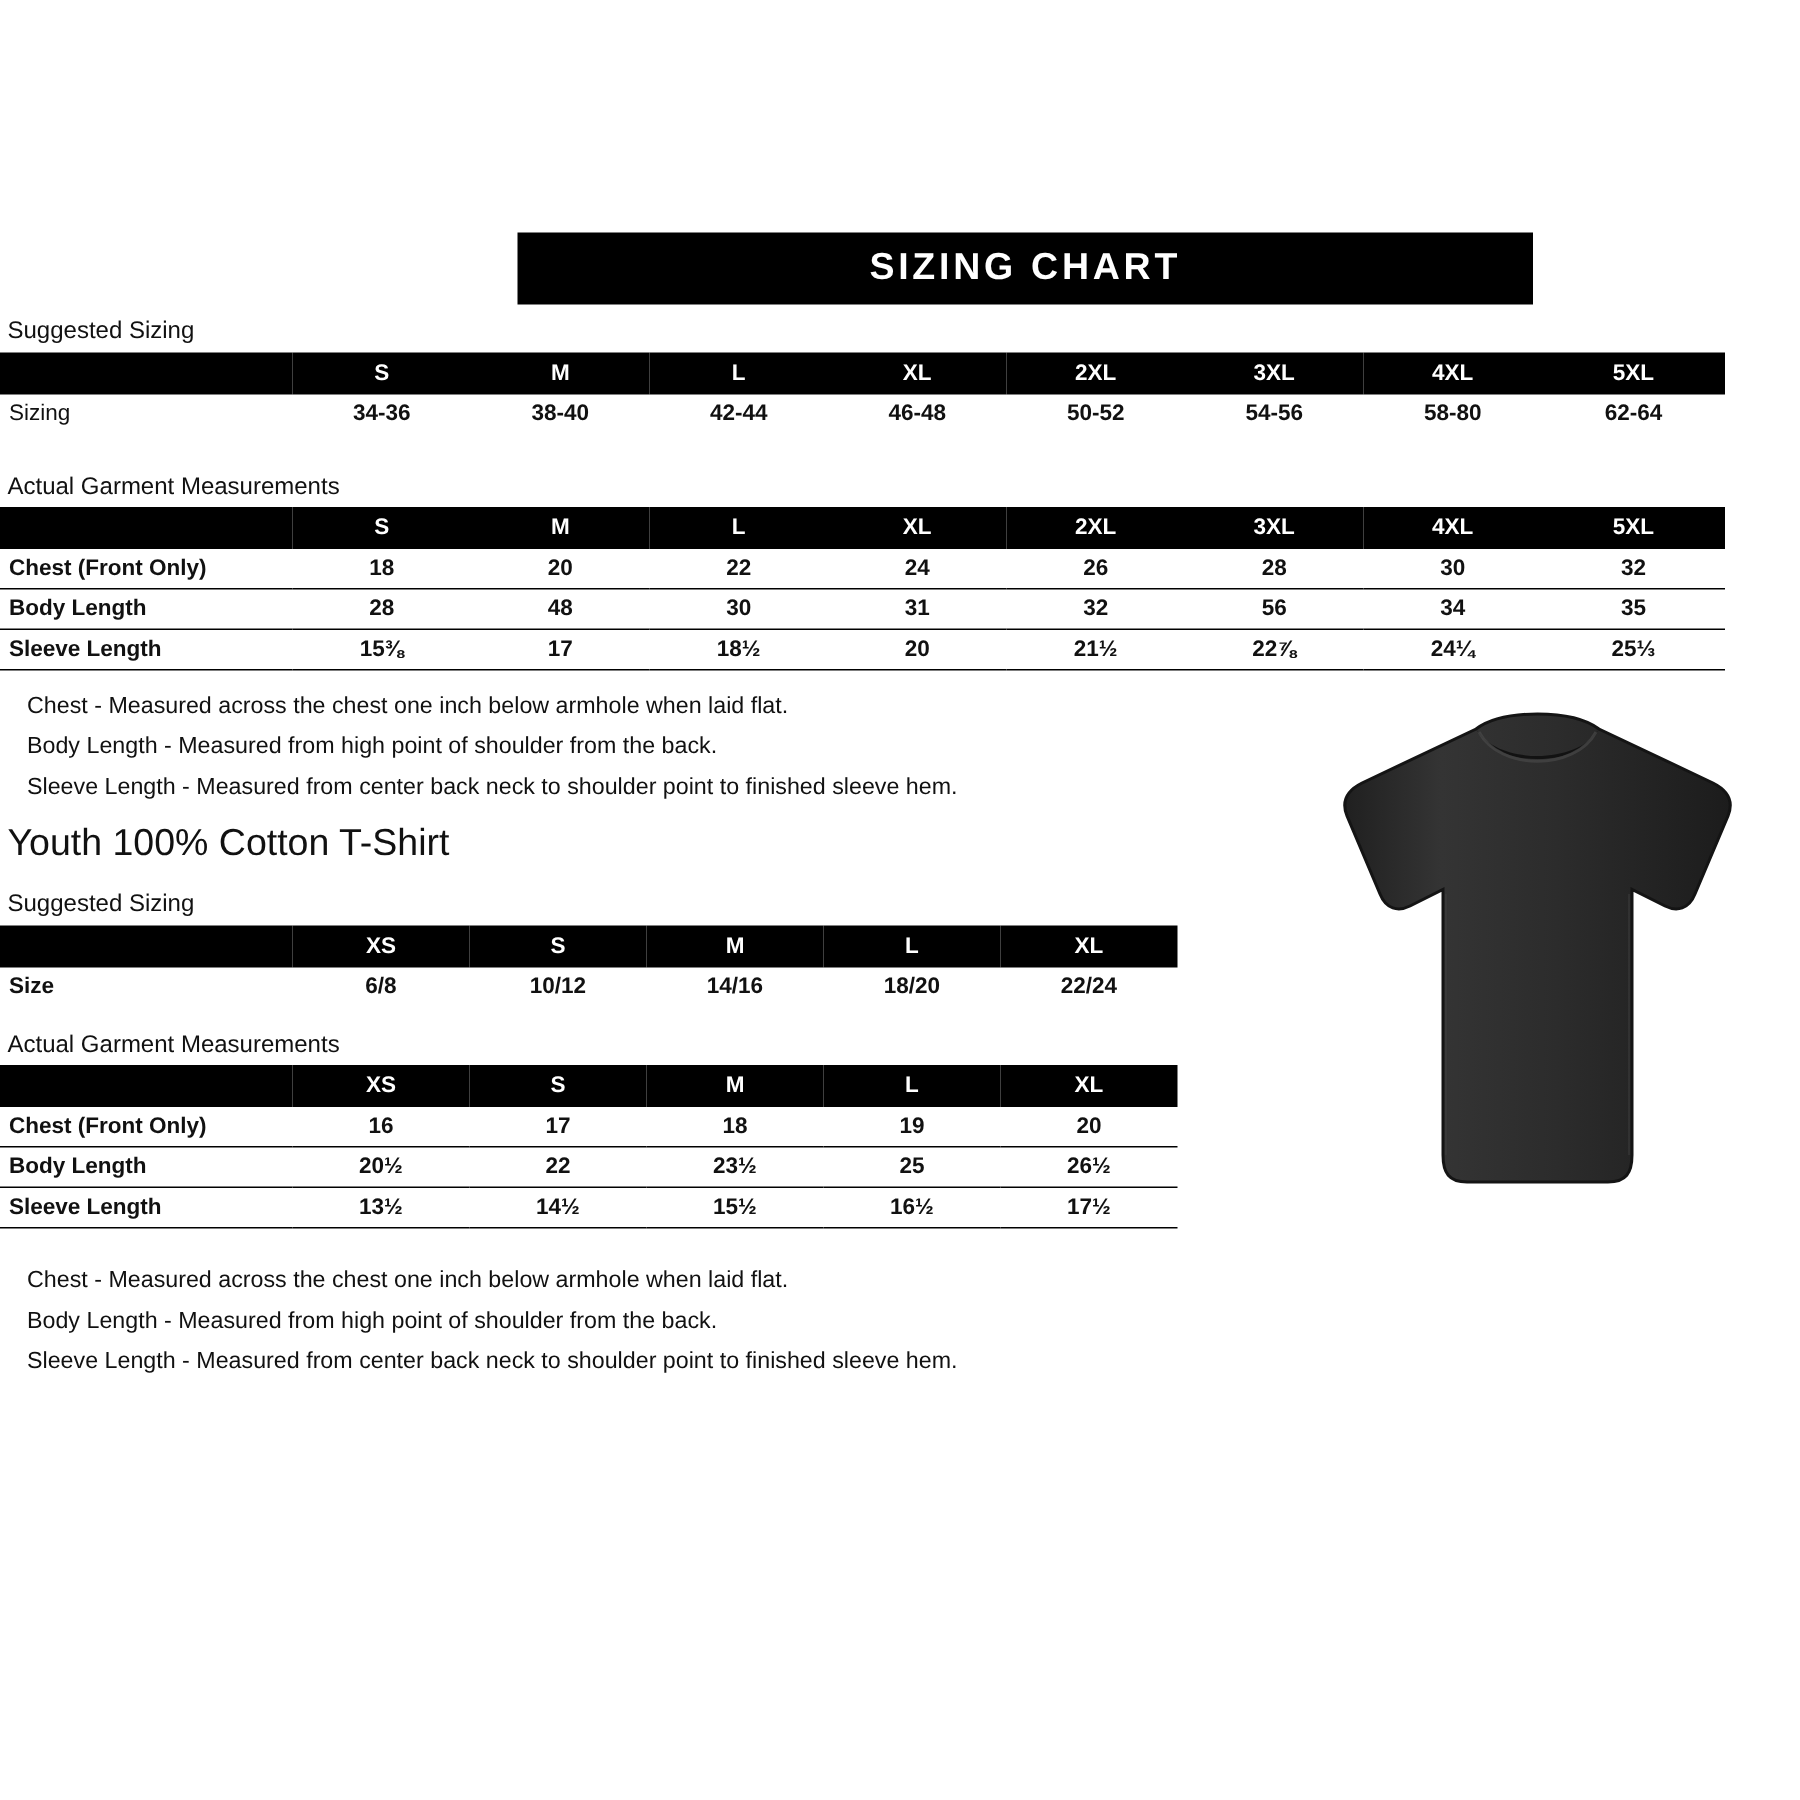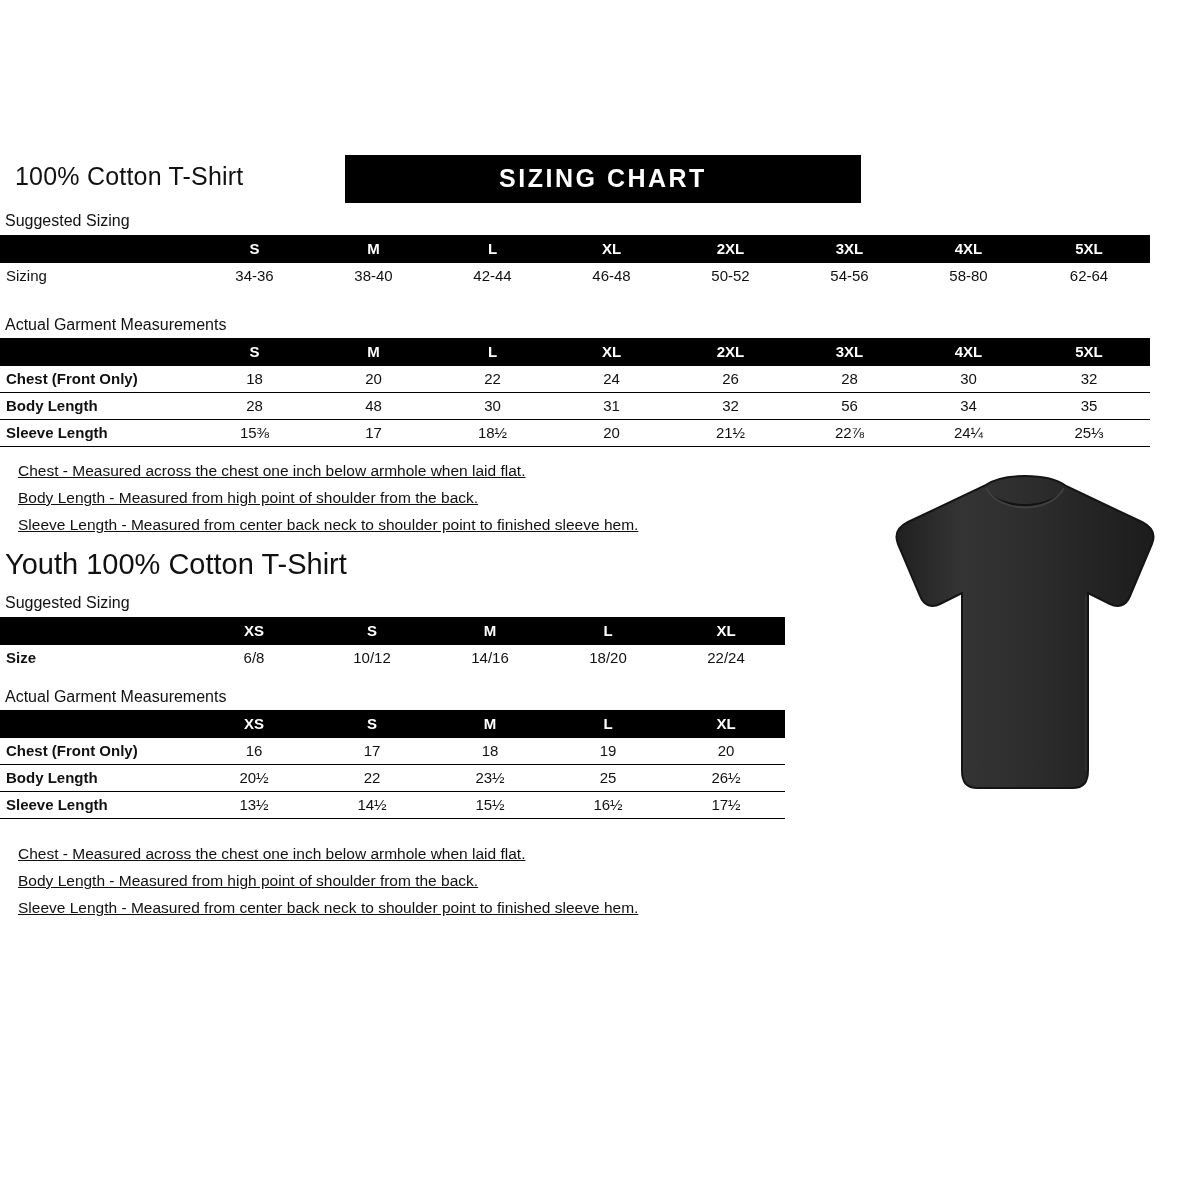--- a/index.html
+++ b/index.html
@@ -36,21 +36,21 @@
     top: 2px;
     font-size: 25px;
     font-weight: 400;
     letter-spacing: 0.2px;
     white-space: nowrap;
   }
   .sizing-banner {
     position: absolute;
     left: 335px;
     top: -5px;
-    width: 516px;
+    width: 677px;
     height: 48px;
     background: #000000;
   }
   .sizing-banner span {
     position: absolute;
     left: 0; right: 0;
     top: 9px;
     text-align: center;
     color: #ffffff;
     font-size: 25px;
@@ -94,71 +94,69 @@
   table.sz thead th.rowhead {
     text-align: left;
   }
   table.sz tbody td.rowhead {
     text-align: left;
     padding-left: 6px;
     font-weight: bold;
     font-size: 15px;
   }
   table.sz tbody td {
-    font-weight: normal;
+    font-weight: bold;
     font-size: 15px;
   }
   table.sz tbody tr.bordered td {
     border-bottom: 1px solid #000000;
   }
 
   
   #tbl-adult-suggested { left: 0px; top: 235px; width: 1150px; }
   #tbl-adult-suggested tbody td.rowhead { font-weight: normal; }
   #tbl-adult-actual { left: 0px; top: 338px; width: 1150px; }
   #tbl-youth-suggested { left: 0px; top: 617px; width: 785px; }
   #tbl-youth-actual { left: 0px; top: 710px; width: 785px; }
 
   
   .notes {
     position: absolute;
     font-size: 15.5px;
     line-height: 27px;
     color: #111;
     white-space: nowrap;
-    text-decoration: underline;
   }
   .notes div { margin: 0; padding: 0; }
 
   
   .youth-title {
     position: absolute;
     left: 5px;
     top: 548px;
-    font-size: 29px;
+    font-size: 25px;
     font-weight: 400;
     white-space: nowrap;
   }
 
   
   .shirt-wrap {
     position: absolute;
     left: 880px;
     top: 470px;
     width: 290px;
     height: 340px;
   }
 </style>
 </head>
 <body>
 
 <div class="page">
 
   <div class="header-row">
-    <div class="main-title">100% Cotton T-Shirt</div>
     <div class="sizing-banner">
       <span>SIZING CHART</span>
     </div>
   </div>
 
   <div class="section-label" style="left:5px; top:212px;">Suggested Sizing</div>
 
   <table class="sz" id="tbl-adult-suggested">
     <colgroup>
       <col style="width:195px">

